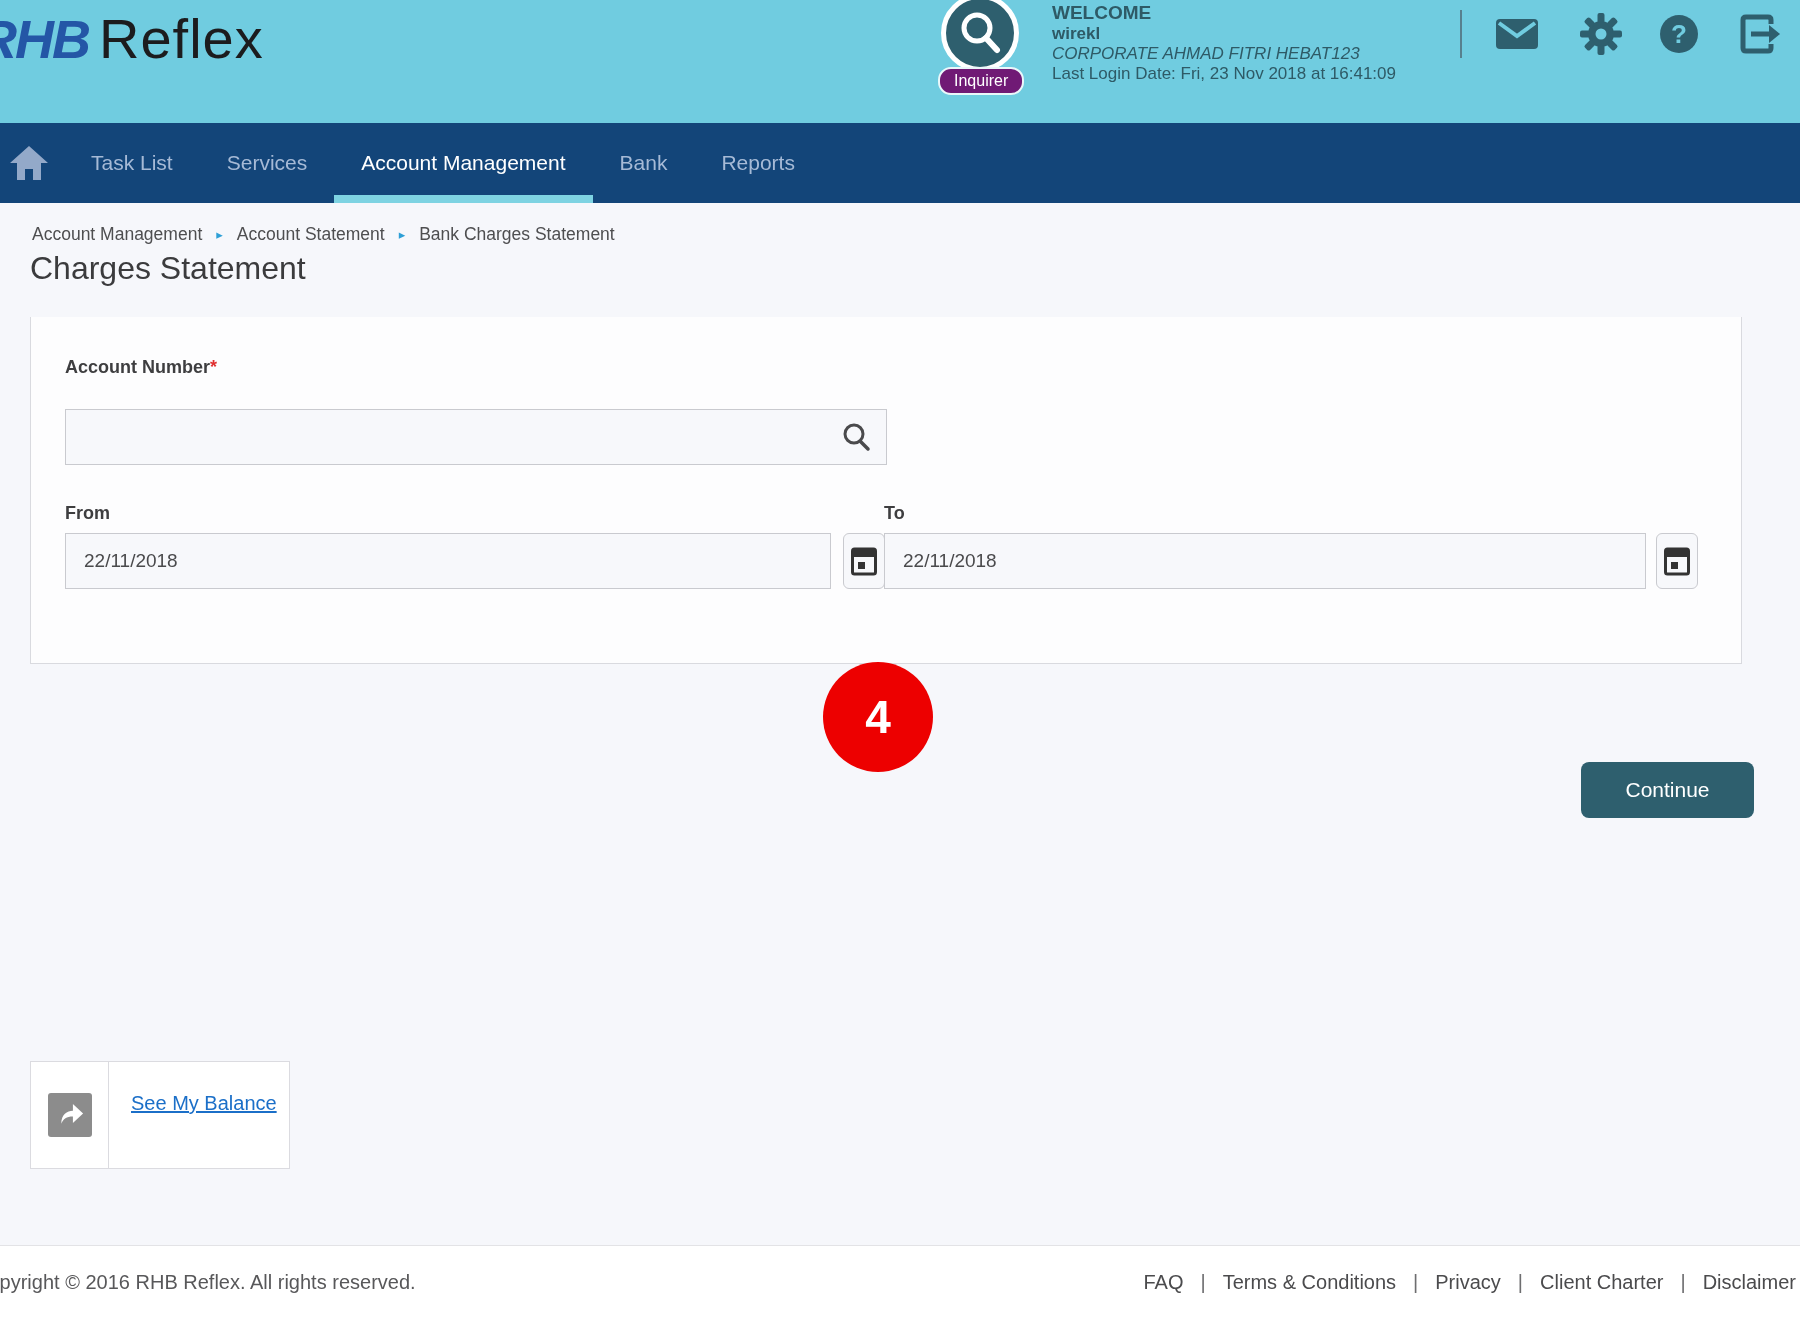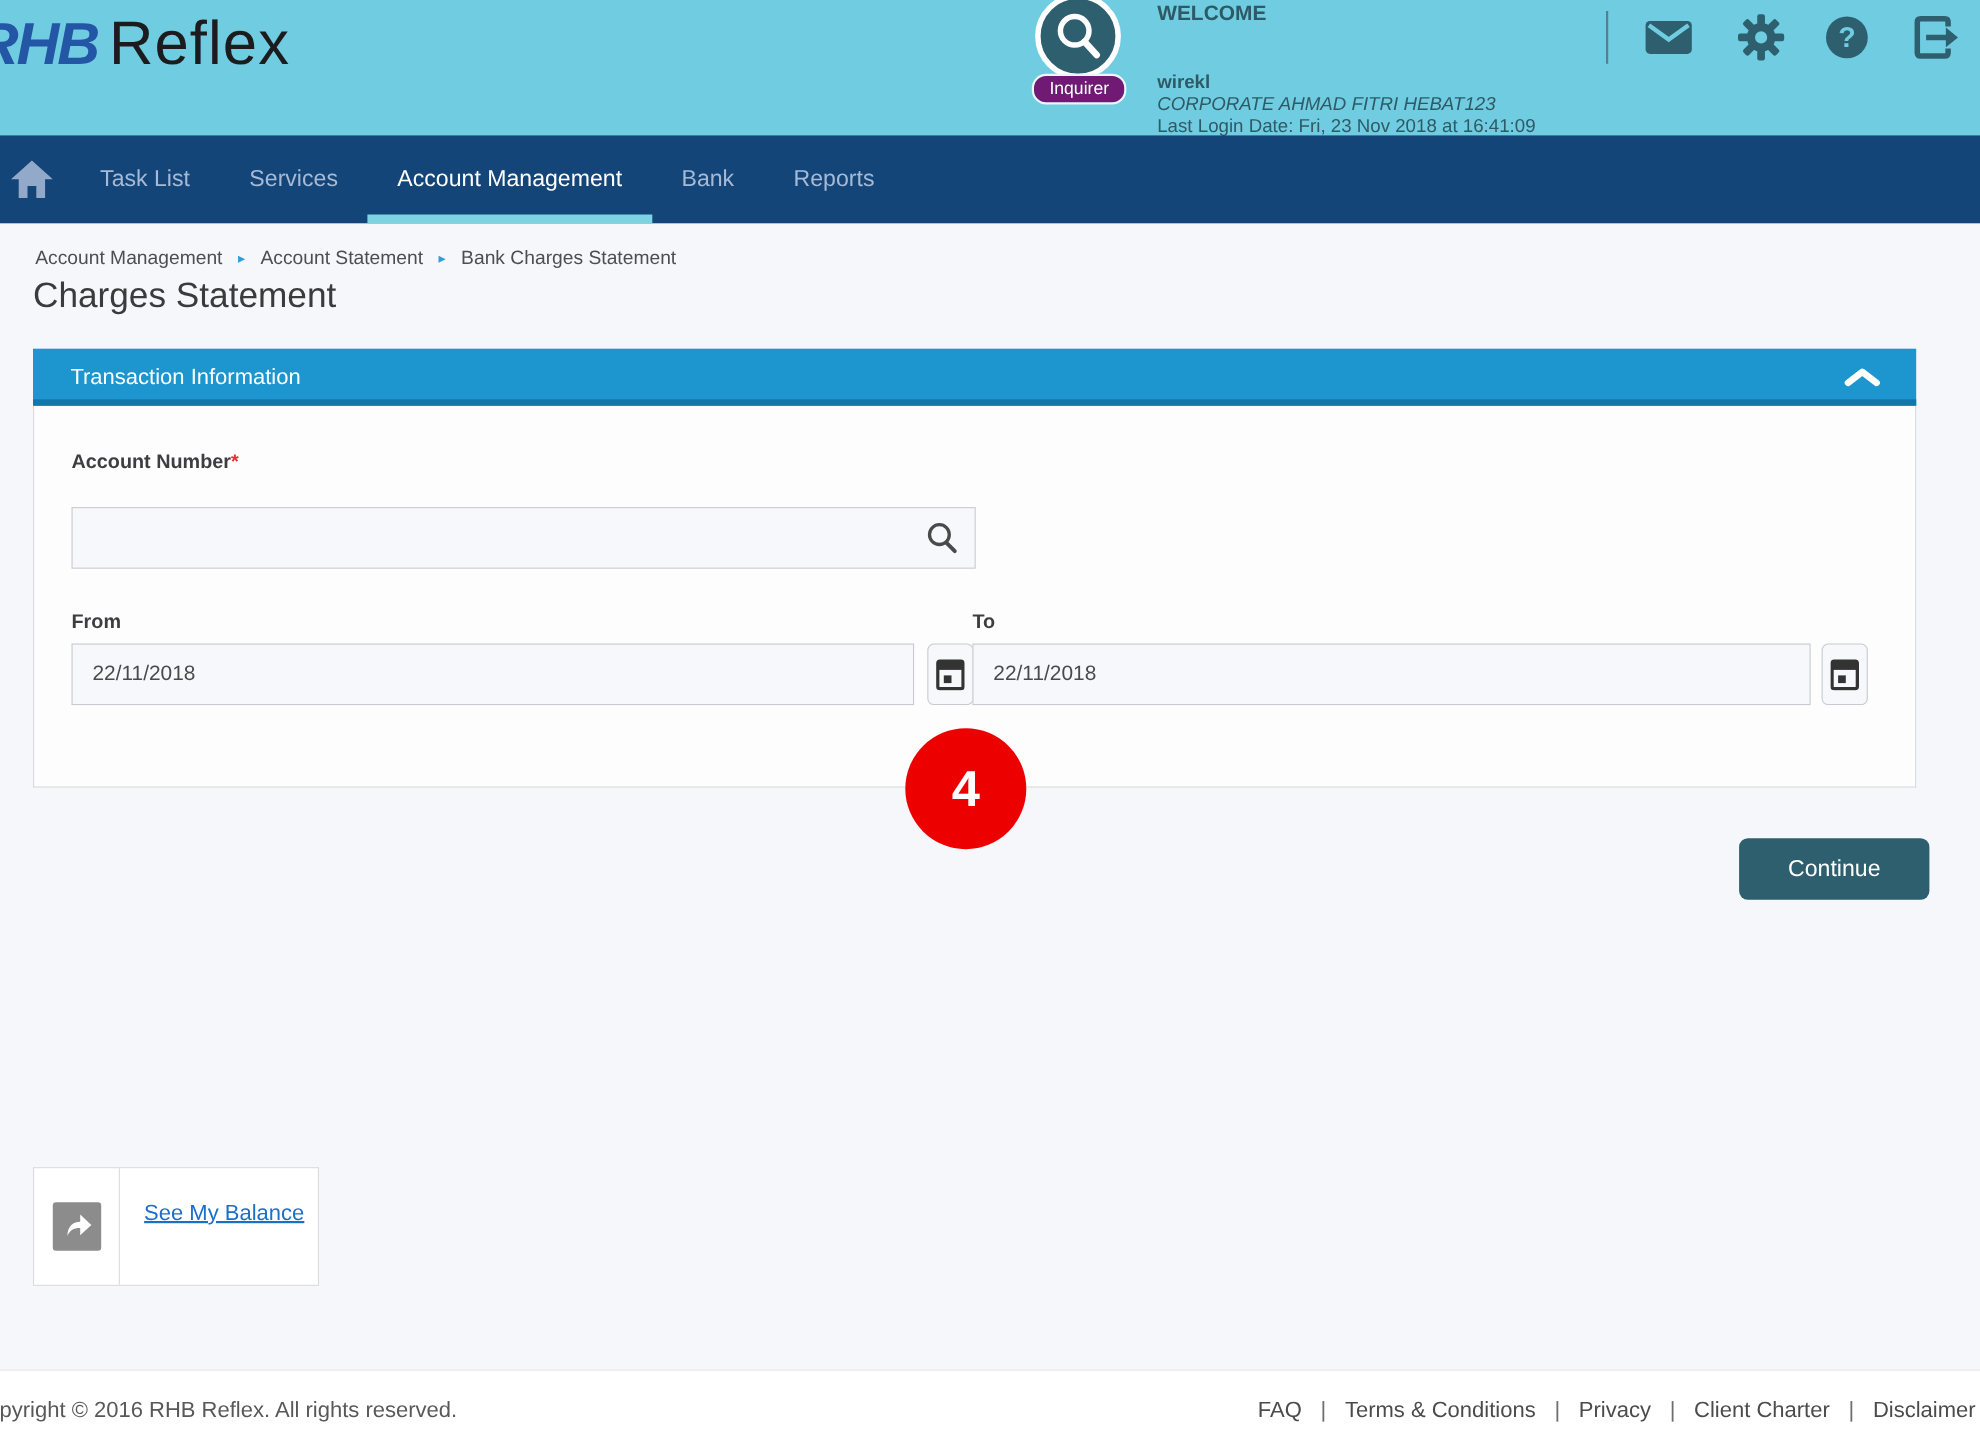--- a/index.html
+++ b/index.html
@@ -30,21 +30,21 @@
     background:#2E5F6E; border:5px solid #FFFFFF;
     display:flex; align-items:center; justify-content:center; margin:0 auto;
   }
   .role-pill {
     display:inline-block; margin-top:-8px; position:relative; z-index:2;
     background:#701a75; color:#FFF; font-size:16px; line-height:24px;
     padding:0 14px; border-radius:13px; border:2px solid #EAF7FA;
   }
   .welcome { position:absolute; left:1052px; top:2px; color:#2E5A66; }
   .welcome .w-title { font-size:19px; font-weight:bold; line-height:22px; }
-  .welcome .w-user  { font-size:17px; font-weight:bold; line-height:20px;margin-top:41px; }
+  .welcome .w-user  { font-size:17px; font-weight:bold; line-height:20px; }
   .welcome .w-org   { font-size:17px; line-height:20px;font-style:italic; }
   .welcome .w-login { font-size:17px; line-height:20px; }
   .header-divider {
     position:absolute; left:1460px; top:10px; width:2px; height:48px; background:#57808E;
   }
   .hdr-icon { position:absolute; top:12px; width:46px; height:44px; background:none; border:none; cursor:pointer;
     display:flex; align-items:center; justify-content:center; }
   .hdr-icon.mail   { left:1494px; }
   .hdr-icon.gear   { left:1578px; }
   .hdr-icon.help   { left:1656px; }
@@ -232,28 +232,20 @@
   <span class="crumb">Account Management</span>
   <span class="crumb-sep">▸</span>
   <span class="crumb">Account Statement</span>
   <span class="crumb-sep">▸</span>
   <span class="crumb">Bank Charges Statement</span>
 </div>
 
 <h1 class="page-title">Charges Statement</h1>
 
 <section class="panel">
-  <div class="panel-header">
-    <span>Transaction Information</span>
-    <button class="panel-collapse">
-      <svg width="34" height="20" viewBox="0 0 34 20">
-        <polyline points="4,15 17,5 30,15" fill="none" stroke="#FFFFFF" stroke-width="6" stroke-linecap="round" stroke-linejoin="round"></polyline>
-      </svg>
-    </button>
-  </div>
 
   <div class="panel-body">
     <div class="fld-label" style="left:34px; top:40px;">
       <span>Account Number</span><span class="req">*</span>
     </div>
     <div class="inp-wrap" style="left:34px; top:92px; width:822px;">
       <input class="inp" type="text" value="" style="">
       <span class="inp-search-icon">
         <svg width="30" height="30" viewBox="0 0 30 30">
           <circle cx="13" cy="12" r="9" fill="none" stroke="#4A4A4C" stroke-width="3"></circle>

